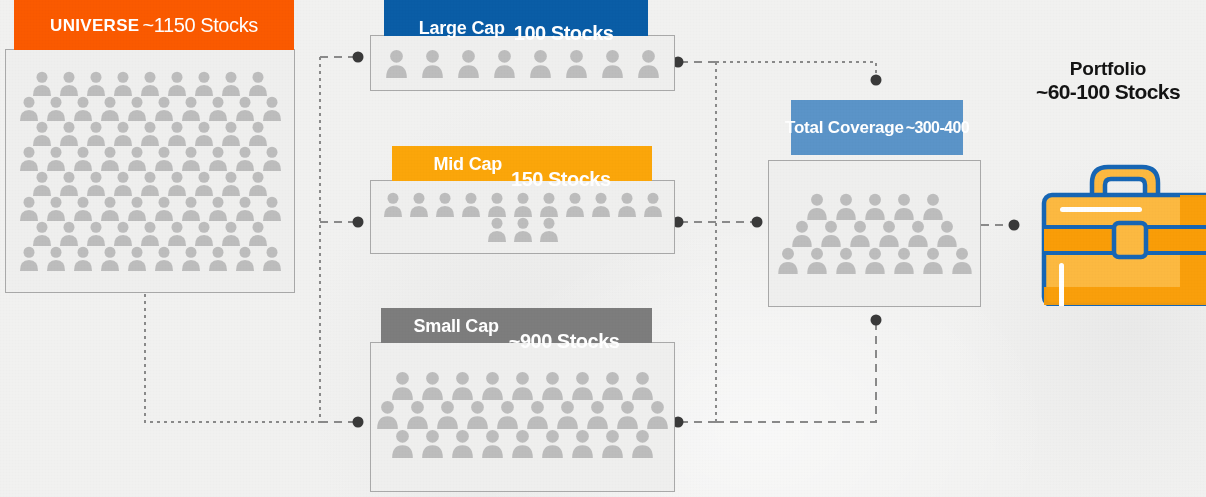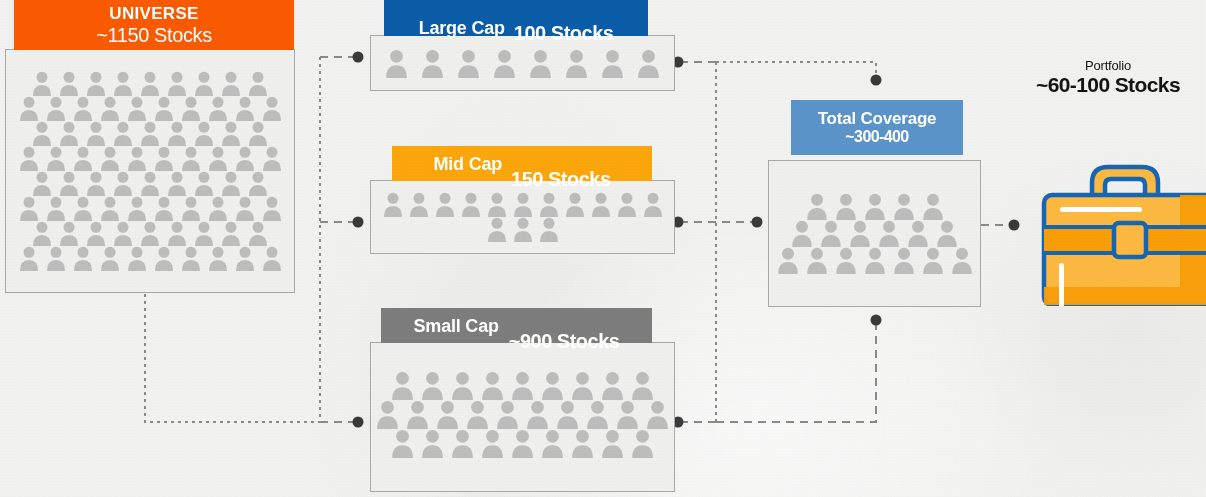--- a/index.html
+++ b/index.html
@@ -22,55 +22,55 @@
   svg.wires{position:absolute;left:0;top:0;width:1206px;height:497px;}
 
   .panel{position:absolute;background:#efefee;border:1.5px solid #a9a9a9;box-sizing:border-box;}
   .cap{position:absolute;box-sizing:border-box;display:flex;align-items:center;justify-content:center;
        white-space:nowrap;color:#fff;line-height:1;}
   .cap .lite{font-weight:600;letter-spacing:-.2px;}
   .cap .bold{font-weight:800;letter-spacing:-.5px;margin-top:30px;}
 
   
   #universe-cap{left:14px;top:0px;width:280px;height:50px;background:#fa5a00;
-                flex-direction:column;gap:3px;}
+                flex-direction:row;gap:3px;}
   #universe-cap .l1{font-size:17px;font-weight:800;letter-spacing:.3px;}
   #universe-cap .l2{font-size:20px;font-weight:400;letter-spacing:-.4px;}
   #universe-panel{left:5px;top:49px;width:290px;height:244px;}
 
   #large-cap{left:384px;top:0px;width:264px;height:36px;background:#0a5da6;gap:9px;padding:0 14px;}
   #large-cap .lite{font-size:18px;margin-top:20px;}
   #large-cap .bold{font-size:20px;}
   #large-panel{left:370px;top:35px;width:305px;height:56px;}
 
   #mid-cap{left:392px;top:146px;width:260px;height:35px;background:#fba60a;gap:9px;padding:0 14px;}
   #mid-cap .lite{font-size:18px;}
   #mid-cap .bold{font-size:20px;}
   #mid-panel{left:370px;top:180px;width:305px;height:74px;}
 
   #small-cap{left:381px;top:308px;width:271px;height:35px;background:#7d7d7d;gap:10px;padding:0 25px;}
   #small-cap .lite{font-size:18px;}
   #small-cap .bold{font-size:20px;}
   #small-panel{left:370px;top:342px;width:305px;height:150px;}
 
-  #total-cap{left:791px;top:100px;width:172px;height:55px;background:#5b94c8;flex-direction:column;gap:2px;}
+  #total-cap{left:791px;top:100px;width:172px;height:55px;background:#5b94c8;flex-direction:row;gap:2px;}
   #total-cap .l1{font-size:17px;font-weight:700;letter-spacing:-.2px;}
   #total-cap .l2{font-size:16px;font-weight:800;letter-spacing:-.6px;}
   #total-panel{left:768px;top:160px;width:213px;height:147px;}
 
   .rows{position:absolute;inset:0;display:flex;flex-direction:column;justify-content:center;
         align-items:center;gap:0px;}
   .prow{display:flex;justify-content:center;}
   .person{display:block;}
   .person .head,.person .body{fill:#bdbdbd;}
 
   
   #portfolio-label{position:absolute;left:1010px;top:58px;width:196px;text-align:center;
                    color:#141414;line-height:1.18;}
-  #portfolio-label .l1{font-size:13px;font-weight:400;letter-spacing:-.2px;}
+  #portfolio-label .l1{font-size:19px;font-weight:700;letter-spacing:-.2px;}
   #portfolio-label .l2{font-size:21px;font-weight:800;letter-spacing:-.6px;}
   #briefcase{position:absolute;left:1030px;top:131px;}
 </style>
 </head>
 <body>
 
 <div id="stage">
 
   <svg class="wires" viewBox="0 0 1206 497">
     <g stroke="#8a8a8a" stroke-width="2" fill="none" stroke-linecap="butt">

